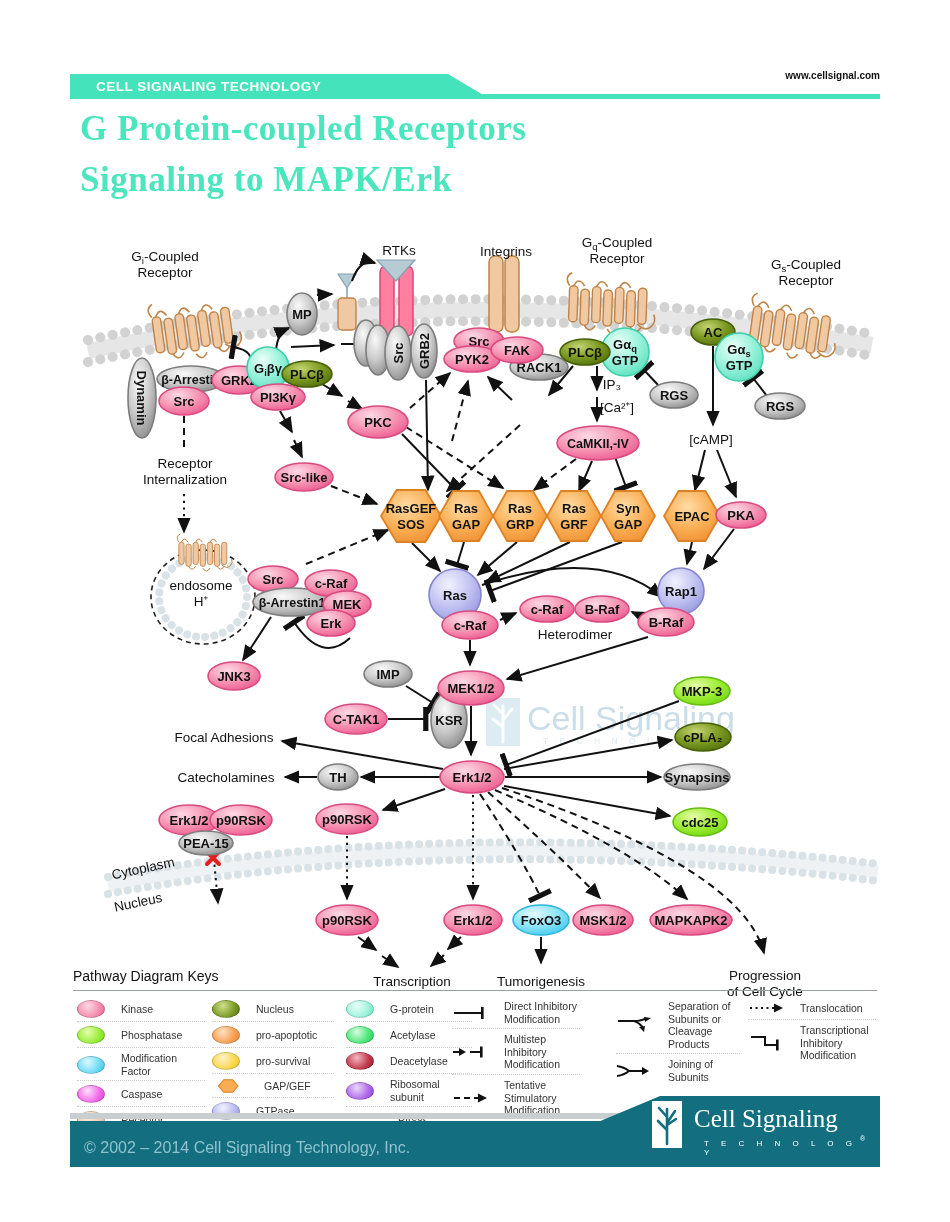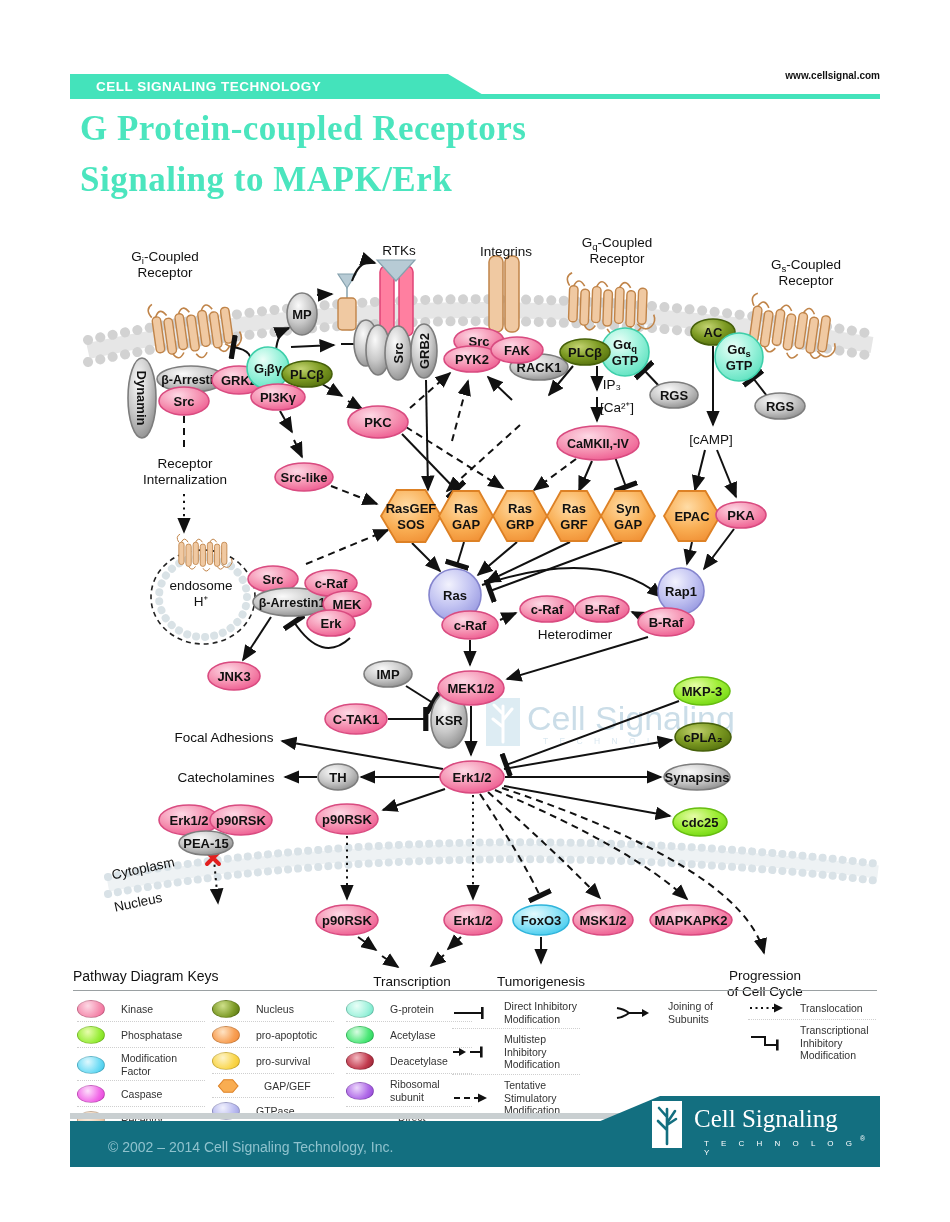--- a/index.html
+++ b/index.html
@@ -30,21 +30,21 @@
   .ic-lav {background:radial-gradient(circle at 38% 30%,#f1f1fd,#bbbcf0 60%,#9a9be2);}
   .ic-gpt {background:radial-gradient(circle at 38% 30%,#eafff8,#9ff2dc 60%,#62e3c2);}
   .ic-ace {background:radial-gradient(circle at 38% 30%,#d8fce2,#4fe87a 60%,#23cf55);}
   .ic-dea {background:radial-gradient(circle at 38% 30%,#f3b8c0,#c23b4e 60%,#8f1f30);}
   .ic-rib {background:radial-gradient(circle at 38% 30%,#ecd7fb,#b06be8 60%,#8f3fd4);}
   .lic-svg{width:36px;height:16px;flex:0 0 auto;}
   
   #fgray{left:70px;top:1113px;width:810px;height:6px;background:#c9cfd1;}
   #fband{left:70px;top:1121px;width:810px;height:46px;background:#136F80;}
   #fraise{left:598px;top:1096px;width:282px;height:26px;background:#136F80;clip-path:polygon(22% 0,100% 0,100% 100%,0 100%);}
-  #fcopy{left:84px;top:1139px;font-size:14px;color:#8fc2cd;margin-left:24px;}
+  #fcopy{left:84px;top:1139px;font-size:16px;color:#8fc2cd;}
   #flogo{left:652px;top:1101px;width:220px;height:62px;}
   #flogo .nm{position:absolute;left:42px;top:4px;color:#fff;font-family:"Liberation Serif",serif;font-size:25px;}
   #flogo .tc{position:absolute;left:52px;top:38px;color:#fff;font-size:8px;letter-spacing:5px;}
   #flogo .rg{position:absolute;left:208px;top:34px;color:#fff;font-size:7px;}
   svg text{font-family:"Liberation Sans",sans-serif;}
 </style>
 </head>
 <body>
 
 <div id="page">
@@ -715,20 +715,30 @@
           <line x1="2" y1="8" x2="26" y2="8" stroke="#111" stroke-width="2" stroke-dasharray="6 4"></line>
           <polygon points="26,3.5 35,8 26,12.5" fill="#111"></polygon>
         </svg>
         <span class="lbl">Tentative Stimulatory Modification</span>
       </div>
   </div>
 
   <div class="lcol" style="left:616px;width:124px">
     <div class="lrow">
         <svg class="lic-svg" viewBox="0 0 36 16">
+          <path d="M2,4 L18,4" stroke="#111" stroke-width="2" fill="none"></path>
+          <path d="M18,4 Q26,4 30,1" stroke="#111" stroke-width="2" fill="none"></path>
+          <polygon points="28,0 35,1 29,5" fill="#111"></polygon>
+          <path d="M18,4 Q24,6 27,11" stroke="#111" stroke-width="2" fill="none"></path>
+          <polygon points="23,10 28,15 29,9" fill="#111"></polygon>
+        </svg>
+        <span class="lbl">Separation of Subunits or Cleavage Products</span>
+      </div>
+    <div class="lrow">
+        <svg class="lic-svg" viewBox="0 0 36 16">
           <path d="M1,3 Q8,4 13,8 M1,13 Q8,12 13,8" stroke="#111" stroke-width="2" fill="none"></path>
           <line x1="13" y1="8" x2="26" y2="8" stroke="#111" stroke-width="2"></line>
           <polygon points="26,4 33,8 26,12" fill="#111"></polygon>
         </svg>
         <span class="lbl">Joining of Subunits</span>
       </div>
   </div>
 
   <div class="lcol" style="left:748px;width:128px">
     <div class="lrow">

